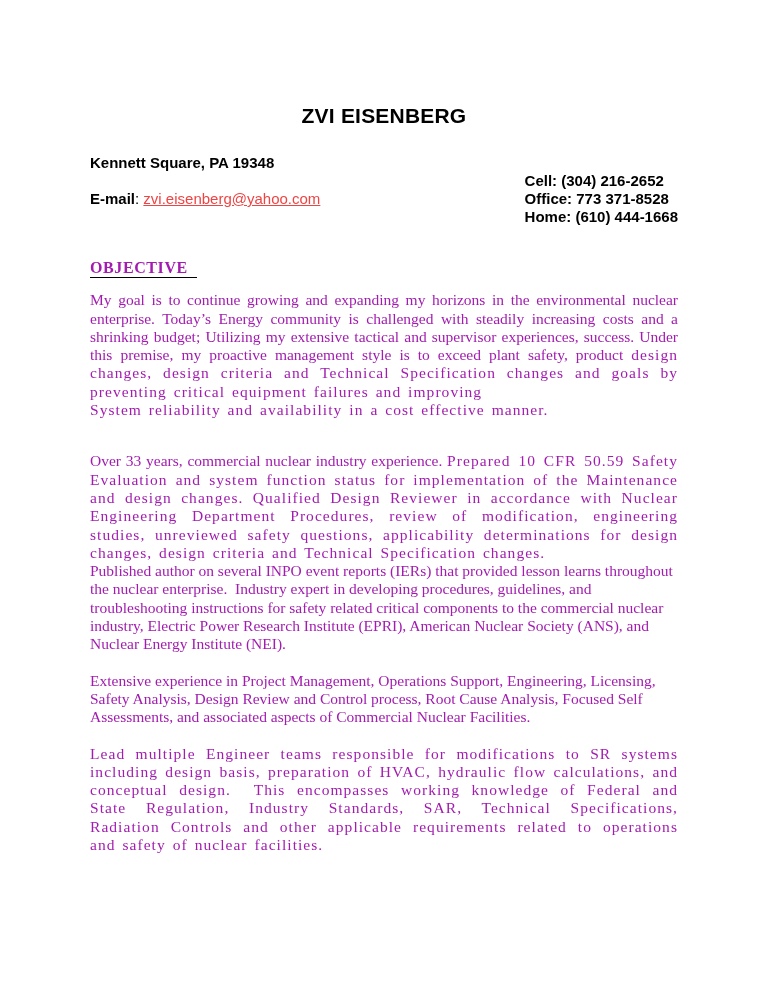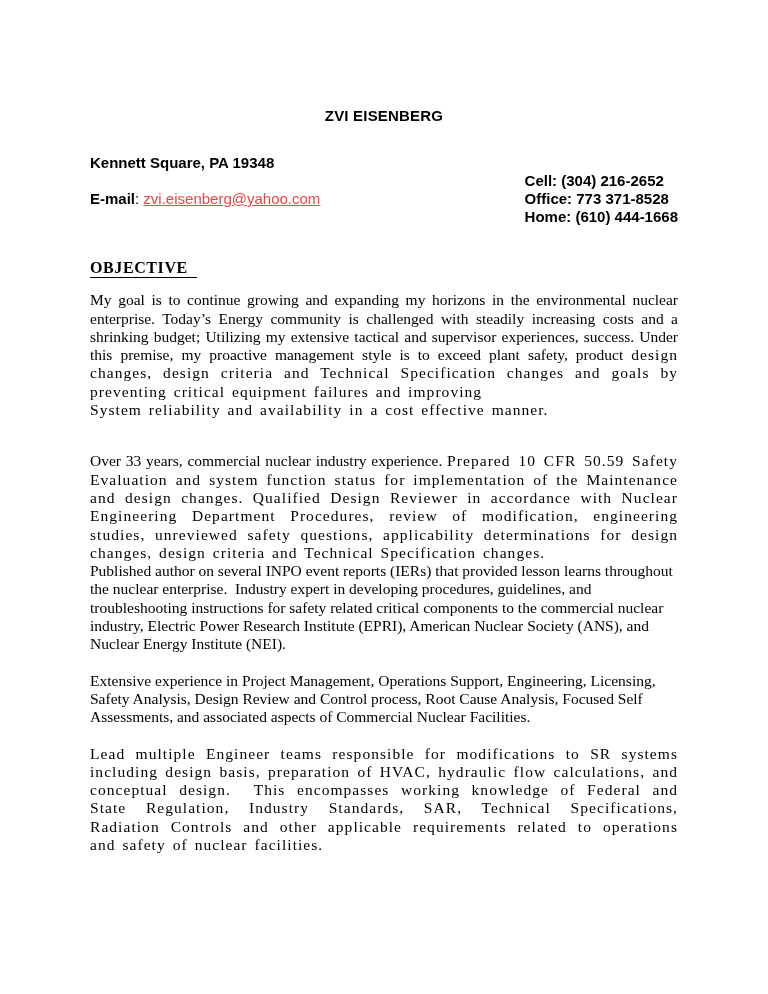--- a/index.html
+++ b/index.html
@@ -16,21 +16,21 @@
     overflow: hidden;
     box-sizing: border-box;
     padding-top: 104px;
   }
   
   .title {
     margin: 0;
     text-align: center;
     font-family: "Liberation Sans", sans-serif;
     font-weight: bold;
-    font-size: 15px;
+    font-size: 21px;
     line-height: 24px;
     letter-spacing: 0.2px;
   }
   .contact {
     display: flex;
     margin: 26px 0 0 90px;
     width: 588px;
     font-family: "Liberation Sans", sans-serif;
     font-weight: bold;
     font-size: 15px;
@@ -46,21 +46,21 @@
     text-decoration: underline;
     cursor: pointer;
   }
   
   .content {
     margin: 0 0 0 90px;
     width: 588px;
     font-family: "Liberation Serif", serif;
     font-size: 15.5px;
     line-height: 18.3px;
-    color: #000000;
+    color: #a21caf;
   }
   .resume-section { margin-top: 33px; }
   .resume-section h2 {
     margin: 0 0 14px 0;
     font-size: 16px;
     font-weight: bold;
     letter-spacing: 0.6px;
     word-spacing: 2px;
   }
   .resume-section h2 .u {

